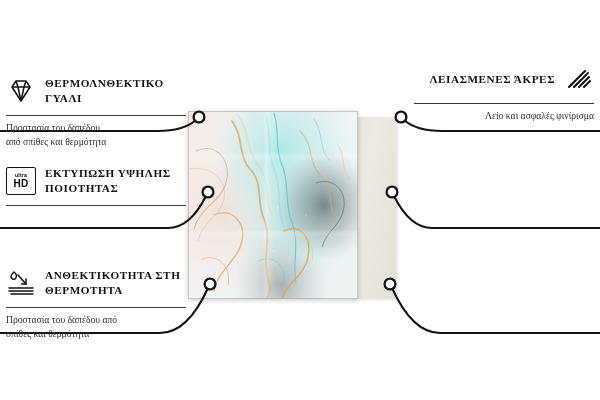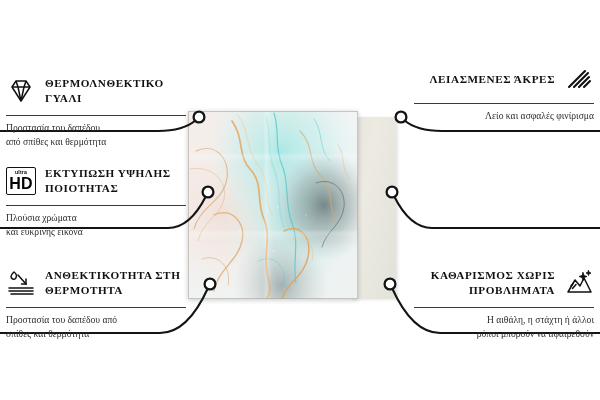--- a/index.html
+++ b/index.html
@@ -69,21 +69,21 @@
   #f4{top:60px;}
   #f5{top:162px;}
   #f6{top:264px;}
 
   .hdbox{
     border:1.6px solid #111;border-radius:2px;
     width:28px;height:26px;display:flex;flex-direction:column;
     align-items:center;justify-content:center;line-height:1;
   }
   .hdbox .u{font-size:5.2px;font-weight:700;letter-spacing:.2px;font-family:"Liberation Sans",sans-serif;}
-  .hdbox .h{font-size:16px;font-weight:700;letter-spacing:.3px;font-family:"Liberation Sans",sans-serif;margin-top:.5px;}
+  .hdbox .h{font-size:10px;font-weight:700;letter-spacing:.3px;font-family:"Liberation Sans",sans-serif;margin-top:.5px;}
 </style>
 </head>
 <body>
 
 <div class="stage">
 
   <div class="product">
     <div class="backpanel"></div>
     <div class="glass">
       <svg class="marble" viewBox="0 0 170 188" preserveAspectRatio="none">
@@ -203,22 +203,20 @@
       <span class="ico">
         <span class="hdbox">
           <span class="u">ultra</span>
           <span class="h">HD</span>
         </span>
       </span>
       <span class="ttl">ΕΚΤΥΠΩΣΗ ΥΨΗΛΗΣ
 ΠΟΙΟΤΗΤΑΣ</span>
     </div>
     <div class="rule"></div>
-    <div class="desc">Πλούσια χρώματα
-και ευκρινής εικόνα</div>
   </div>
 
   <div class="feat right" id="f4">
     <div class="head">
       <span class="ico">
         <svg width="30" height="26" viewBox="0 0 30 26">
           <g stroke="#111" stroke-width="2.1" stroke-linecap="round">
             <path d="M5,21 L21,5"></path>
               <path d="M10,21 L24,7"></path>
             <path d="M15,21 L25,11"></path>
@@ -250,34 +248,14 @@
       </span>
       <span class="ttl">ΑΝΘΕΚΤΙΚΟΤΗΤΑ
 ΣΤΗ ΘΕΡΜΟΤΗΤΑ</span>
     </div>
     <div class="rule"></div>
     <div class="desc">Προστασία του δαπέδου από
 σπίθες και θερμότητα</div>
   </div>
 
 
-  <div class="feat right" id="f6">
-    <div class="head">
-      <span class="ico">
-        <svg width="30" height="28" viewBox="0 0 30 28">
-          <g fill="none" stroke="#111" stroke-width="1.5" stroke-linecap="round" stroke-linejoin="round">
-            <path d="M4,23 L11,11 L16,17 L20,9 L27,23 Z"></path>
-            <path d="M8.5,19.5 L12,15.5"></path>
-              <path d="M7,17 L9,14.5"></path>
-            <path d="M19,3.5 L20,6.5 L23,7.5 L20,8.5 L19,11.5 L18,8.5 L15,7.5 L18,6.5 Z" fill="#111" stroke-width=".8"></path>
-            <path d="M24.5,1.5 L25.2,3.3 L27,4 L25.2,4.7 L24.5,6.5 L23.8,4.7 L22,4 L23.8,3.3 Z" fill="#111" stroke-width=".8"></path>
-          </g>
-        </svg>
-      </span>
-      <span class="ttl">ΚΑΘΑΡΙΣΜΟΣ ΧΩΡΙΣ
-ΠΡΟΒΛΗΜΑΤΑ</span>
-    </div>
-    <div class="rule"></div>
-    <div class="desc">Η αιθάλη, η στάχτη ή άλλοι
-ρύποι μπορούν να αφαιρεθούν</div>
-  </div>
 
 </div>
 
 </body></html>

